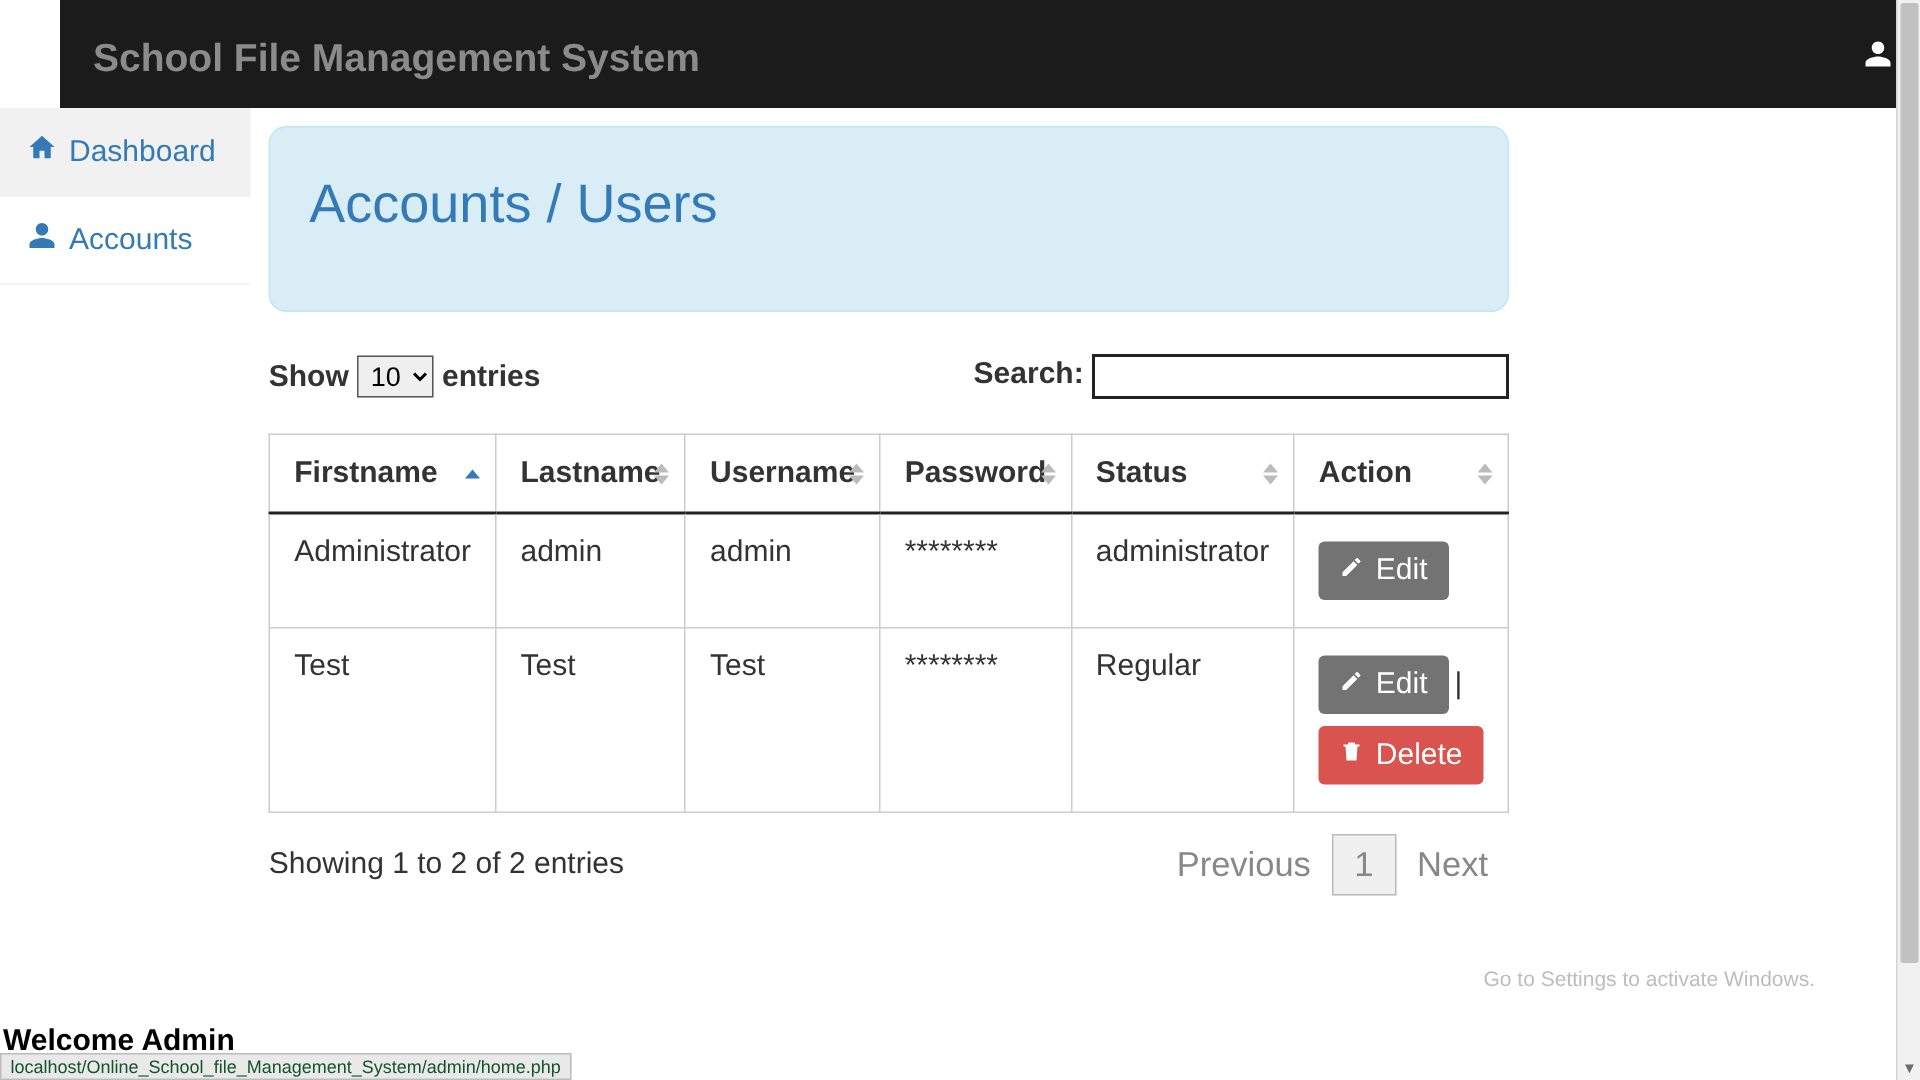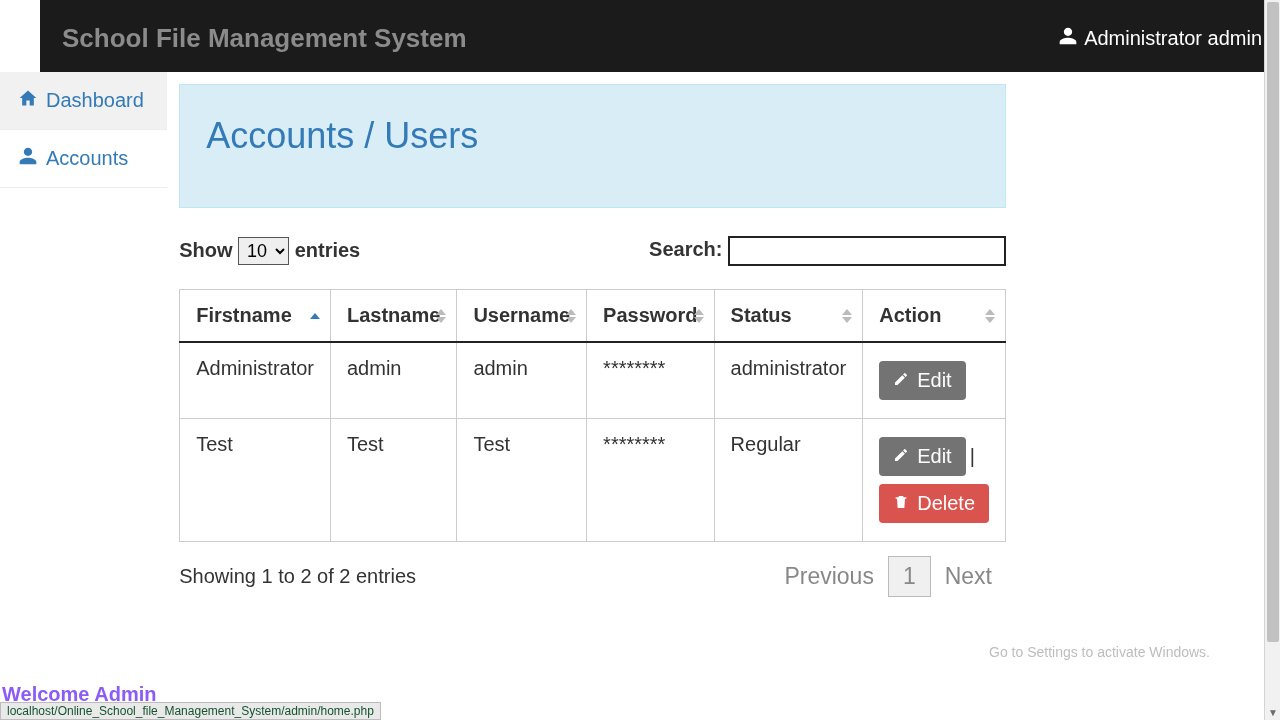--- a/index.html
+++ b/index.html
@@ -96,21 +96,21 @@
   .sidebar-item svg { fill:#337ab7; width:20px; height:20px; flex:none;}
 
   .main {
     flex:1;
     padding: 12px 12px 0 12px;
   }
 
   .panel-header {
     background:#d9edf7;
     border:1px solid #bce8f1;
-    border-radius:0;
+    border-radius:12px;
     padding: 30px 26px 50px 26px;
     margin-bottom: 28px;
   }
   .panel-header h1 {
     color:#337ab7;
     font-size:36px;
     font-weight:500;
   }
 
   .btn {
@@ -220,21 +220,21 @@
     pointer-events:none;
   }
   .watermark .l1 { font-size:20px; }
   .watermark .l2 { font-size:14px; }
 
   .status-title {
     position:absolute;
     left:0; bottom:14px;
     font-size:20px;
     font-weight:700;
-    color:#8b5cf6;
+    color:#000000;
     padding-left:2px;
   }
   .status-url {
     position:absolute;
     left:0; bottom:0;
     background:#e9e9e9;
     border:1px solid #bcbcbc;
     font-size:12px;
     color:#14532d;
     padding:1px 6px;
@@ -244,21 +244,20 @@
 <body>
 
 <div class="navbar">
   <div class="brand">School File Management System</div>
   <div class="user-menu">
     <span>
       <svg viewBox="0 0 24 24" width="20" height="20">
           <path d="M12 12c2.8 0 5-2.2 5-5s-2.2-5-5-5-5 2.2-5 5 2.2 5 5 5zm0 2c-3.3 0-10 1.7-10 5v3h20v-3c0-3.3-6.7-5-10-5z"></path>
         </svg>
     </span>
-    <span>Administrator admin</span>
     <span class="caret"></span>
   </div>
 </div>
 
 <div class="wrap">
 
   <div class="sidebar">
     <div class="sidebar-item active">
       <span>
         <svg viewBox="0 0 24 24">

